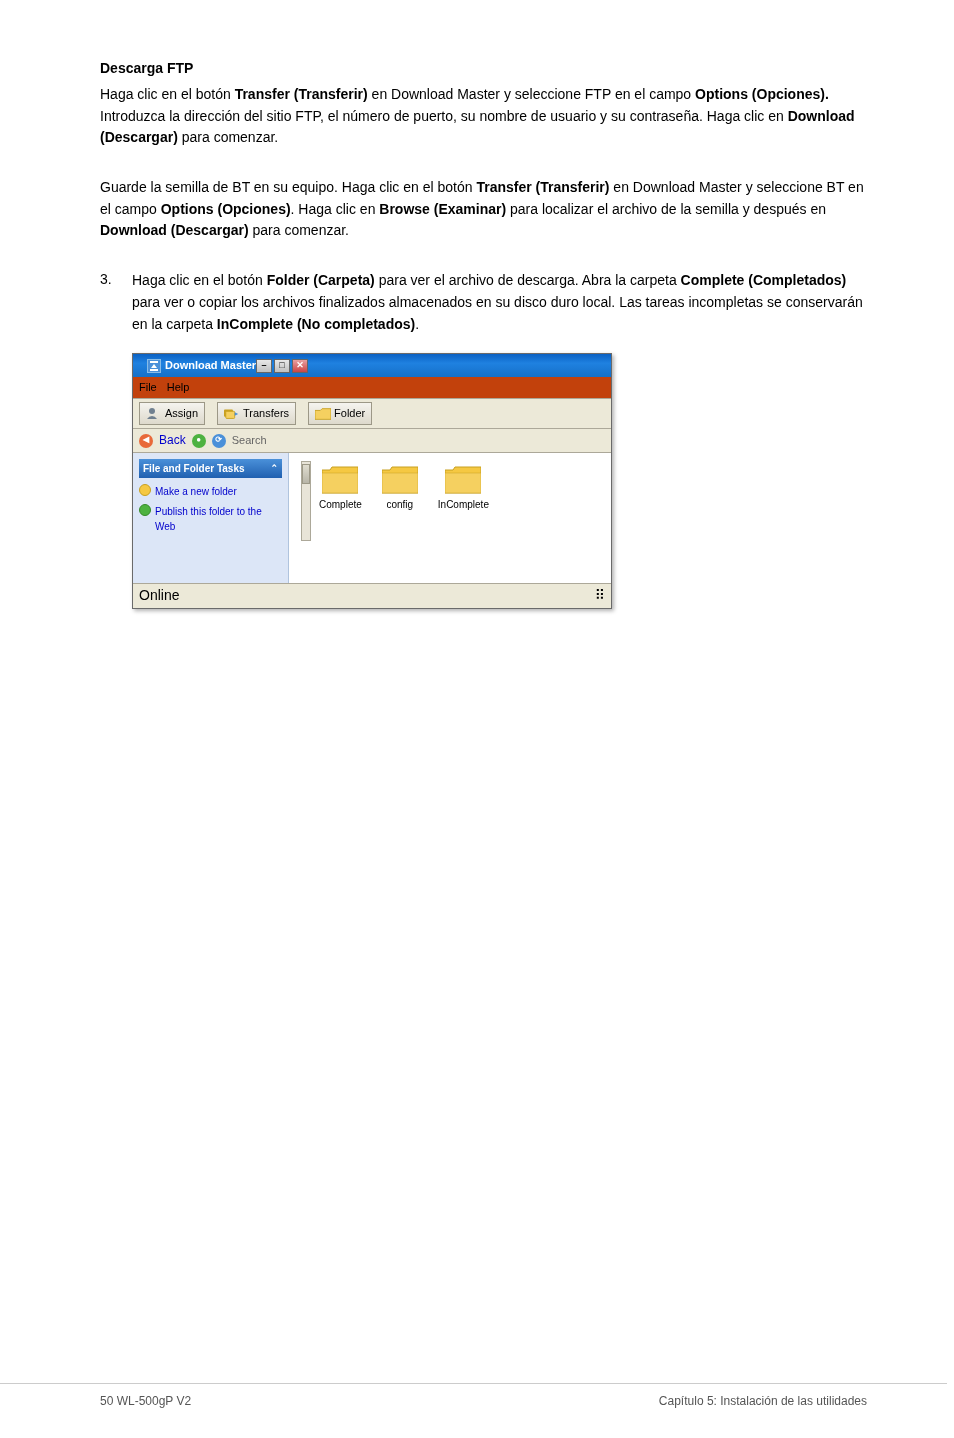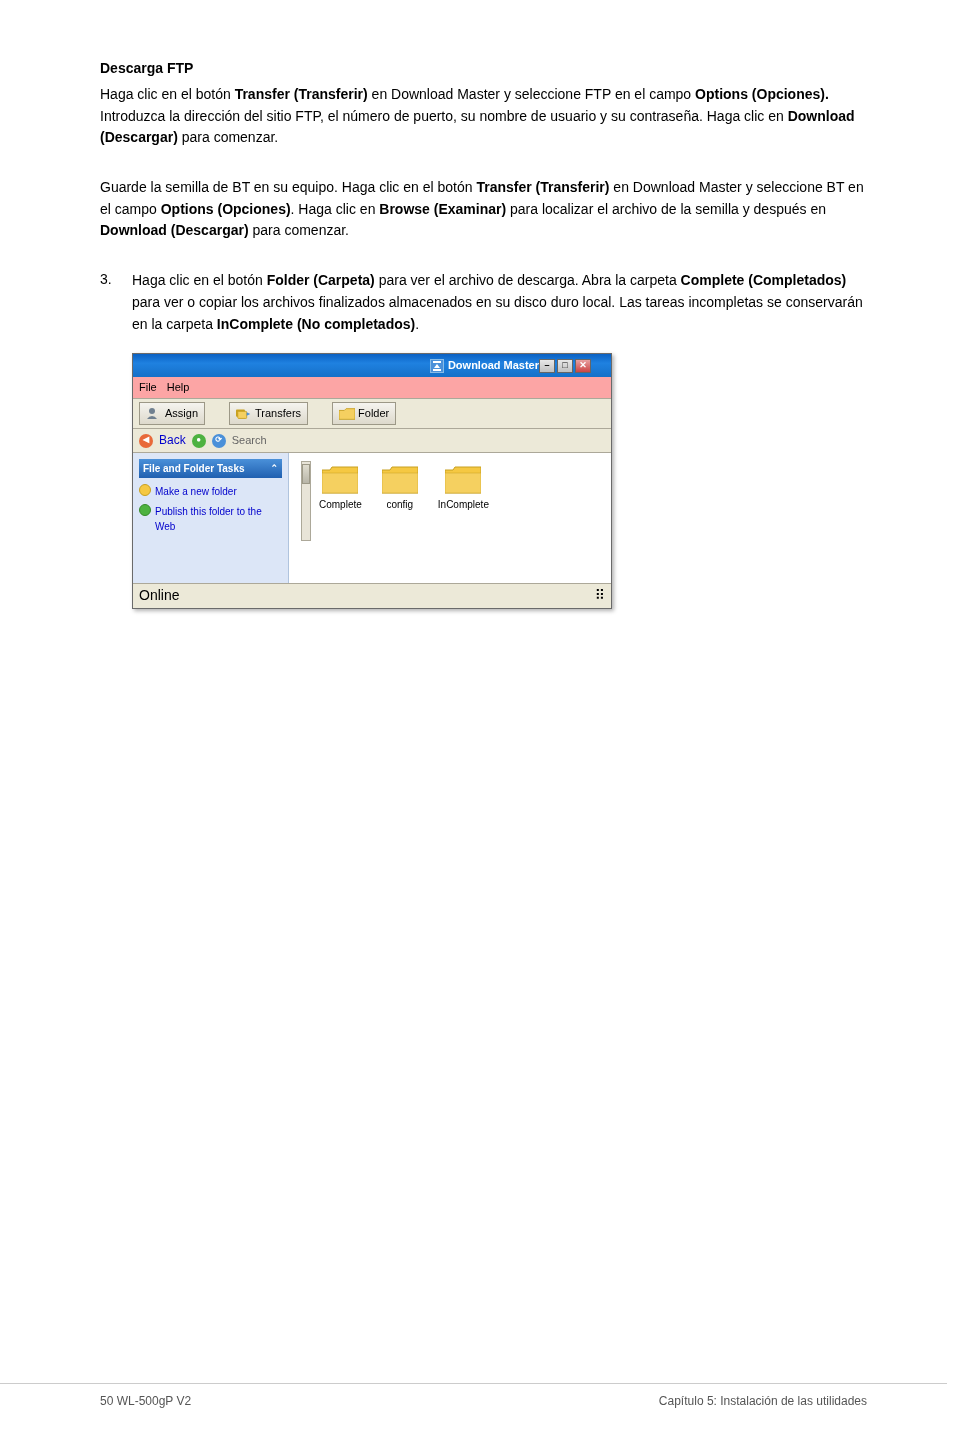--- a/index.html
+++ b/index.html
@@ -58,24 +58,24 @@
       width: 480px;
       margin-top: 18px;
       font-family: 'Tahoma', Arial, sans-serif;
       font-size: 11px;
       box-shadow: 2px 2px 4px rgba(0,0,0,0.3);
     }
 
     .dm-titlebar {
       background: linear-gradient(180deg, #0a61c3 0%, #1f81e0 40%, #1570c8 100%);
       color: white;
-      padding: 3px 20px;
-      display: flex;
-      align-items: center;
-      justify-content: flex-end;
+      padding: 3px 14px;
+      display: flex;
+      align-items: center;
+      justify-content: flex-start;
       font-size: 11px;
       font-weight: bold;
     }
 
     .dm-titlebar-left {
       display: flex;
       align-items: center;
       gap: 4px;
     }
 
@@ -108,38 +108,38 @@
       color: #000;
       cursor: pointer;
     }
 
     .dm-btn.close-btn {
       background: linear-gradient(180deg, #e8a0a0, #cc4444);
       color: white;
     }
 
     .dm-menubar {
-      background: #fca5a5;
+      background: #c2410c;
       padding: 2px 6px;
       font-size: 11px;
       border-bottom: 1px solid #aca899;
       display: flex;
       gap: 10px;
     }
 
     .dm-menubar span {
       cursor: pointer;
     }
 
     .dm-toolbar {
       background: #ece9d8;
       padding: 3px 6px;
       display: flex;
       align-items: center;
-      gap: 24px;
+      gap: 12px;
       border-bottom: 1px solid #aca899;
     }
 
     .dm-tool-btn {
       display: flex;
       align-items: center;
       gap: 3px;
       background: linear-gradient(180deg, #f5f4ef, #ddd9cc);
       border: 1px solid #9c9887;
       padding: 2px 6px;

